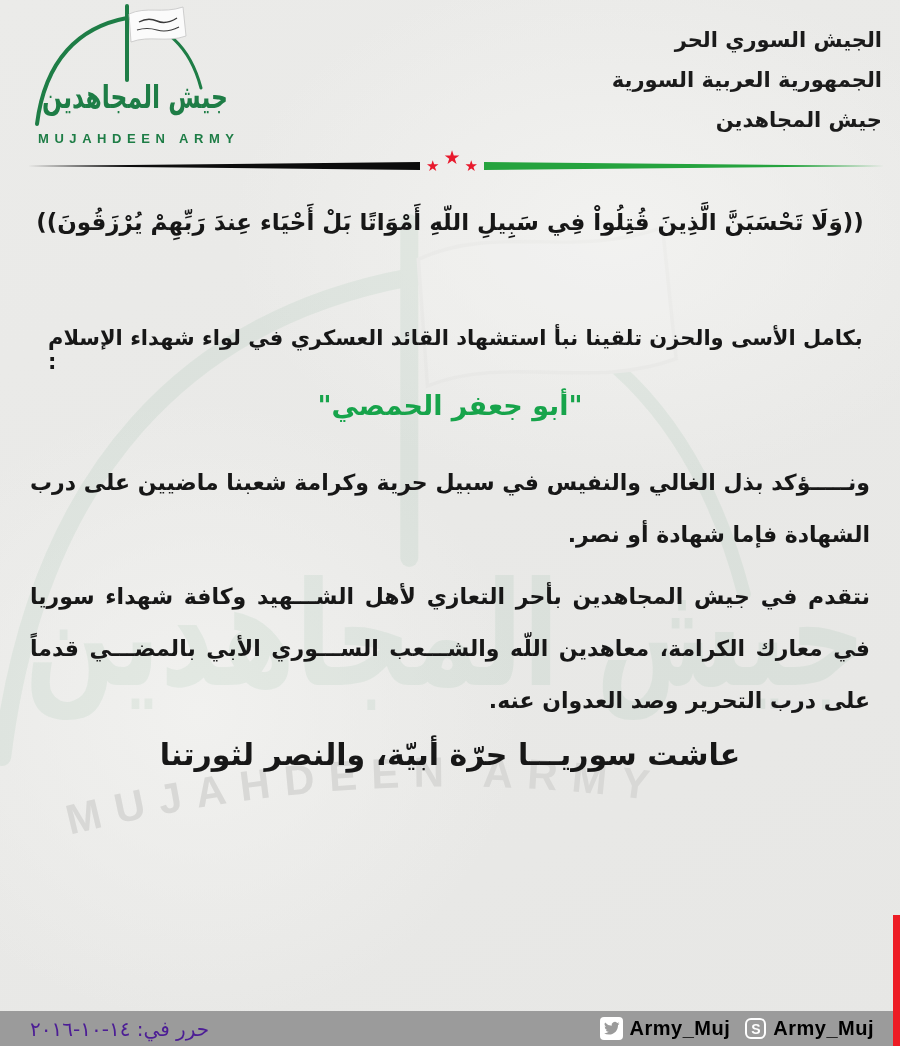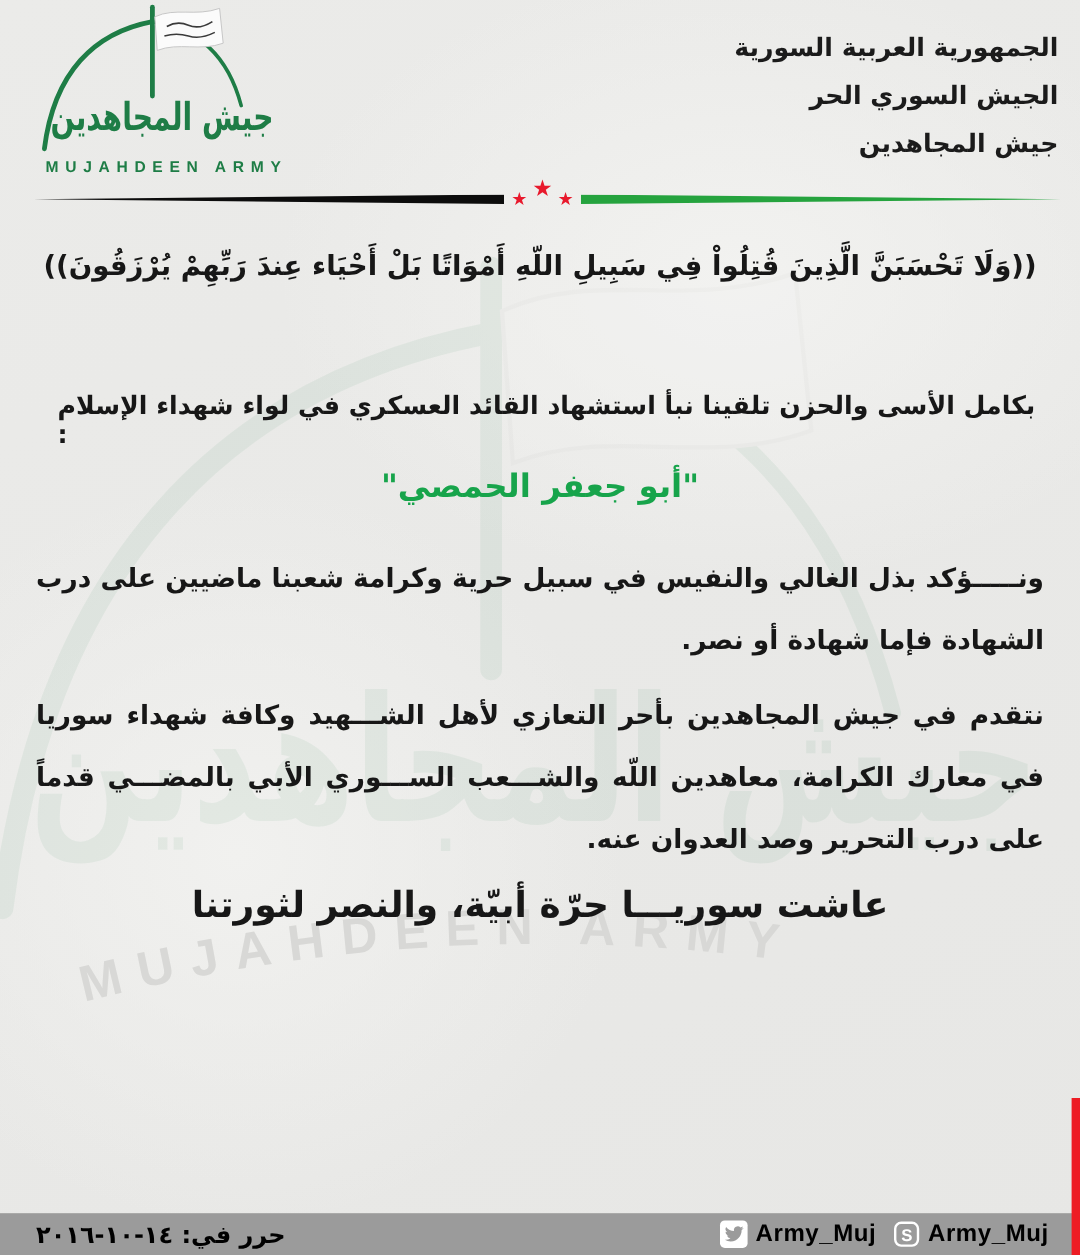--- a/index.html
+++ b/index.html
@@ -49,21 +49,21 @@
   .closing{ text-align:center; font-size:30px; font-weight:bold; margin-top:10px; }
 
   
   .red-stripe{ position:absolute; right:0; top:915px; bottom:0; width:7px;
                background:#ed1c24; z-index:9; }
 
   
   footer{ position:absolute; left:0; right:0; bottom:0; height:35px; background:#9b9b9b;
           display:flex; justify-content:space-between; align-items:center;
           padding:0 26px 0 30px; z-index:5; }
-  .date{ direction:rtl; color:#000000; font-weight:bold; font-size:20px; }
+  .date{ direction:rtl; color:#4c1d95; font-weight:normal; font-size:20px; }
   .socials{ display:flex; align-items:center; gap:15px; }
   .social{ display:inline-flex; align-items:center; gap:7px; }
   .handle{ color:#000000; font-weight:bold; font-size:20px; letter-spacing:0.5px;
            font-family:"Liberation Sans", sans-serif; }
   .icon.tw{ width:23px; height:23px; background:#ffffff; border-radius:4px;
             display:flex; align-items:center; justify-content:center; }
   .icon.tw svg{ width:17px; height:17px; }
   .icon.sk{ width:21px; height:21px; border:2.5px solid #ffffff; border-radius:6px;
             display:flex; align-items:center; justify-content:center;
             color:#ffffff; font-weight:bold; font-size:14px;
@@ -99,22 +99,22 @@
         <path d="M 96 16 C 138 22 160 48 170 86" fill="none" stroke="#1e7d46" stroke-width="3" stroke-linecap="round"></path>
         <path d="M 96 4 L 96 78" stroke="#1e7d46" stroke-width="4" stroke-linecap="round"></path>
         <path d="M 98 12 C 115 4 132 12 152 5 L 155 34 C 136 41 118 33 100 40 Z" fill="#fbfbfb" stroke="#c4c4c4" stroke-width="0.8"></path>
         <path d="M 108 20 q 9 -5 18 -1 q 9 4 20 -3" fill="none" stroke="#3a3a3a" stroke-width="1.4"></path>
         <path d="M 106 28 q 10 -3 20 0 q 10 3 22 -3" fill="none" stroke="#3a3a3a" stroke-width="1.2"></path>
         <text x="104" y="106" font-size="32" font-weight="bold" fill="#1e7d46" text-anchor="middle" textLength="186" lengthAdjust="spacingAndGlyphs">جيش المجاهدين</text>
         <text x="105" y="141" font-size="13" font-weight="bold" fill="#1e7d46" text-anchor="middle" textLength="196" lengthAdjust="spacing" font-family="Liberation Sans, sans-serif">MUJAHDEEN ARMY</text>
       </svg>
     </div>
     <div class="org-lines">
+      <div class="org-line">الجيش السوري الحر</div>
       <div class="org-line">الجمهورية العربية السورية</div>
-      <div class="org-line">الجيش السوري الحر</div>
       <div class="org-line">جيش المجاهدين</div>
     </div>
   </header>
 
   <div class="divider">
     <div class="line black"></div>
     <div class="stars">
       <span class="star side">★</span>
       <span class="star mid">★</span>
       <span class="star side">★</span>

